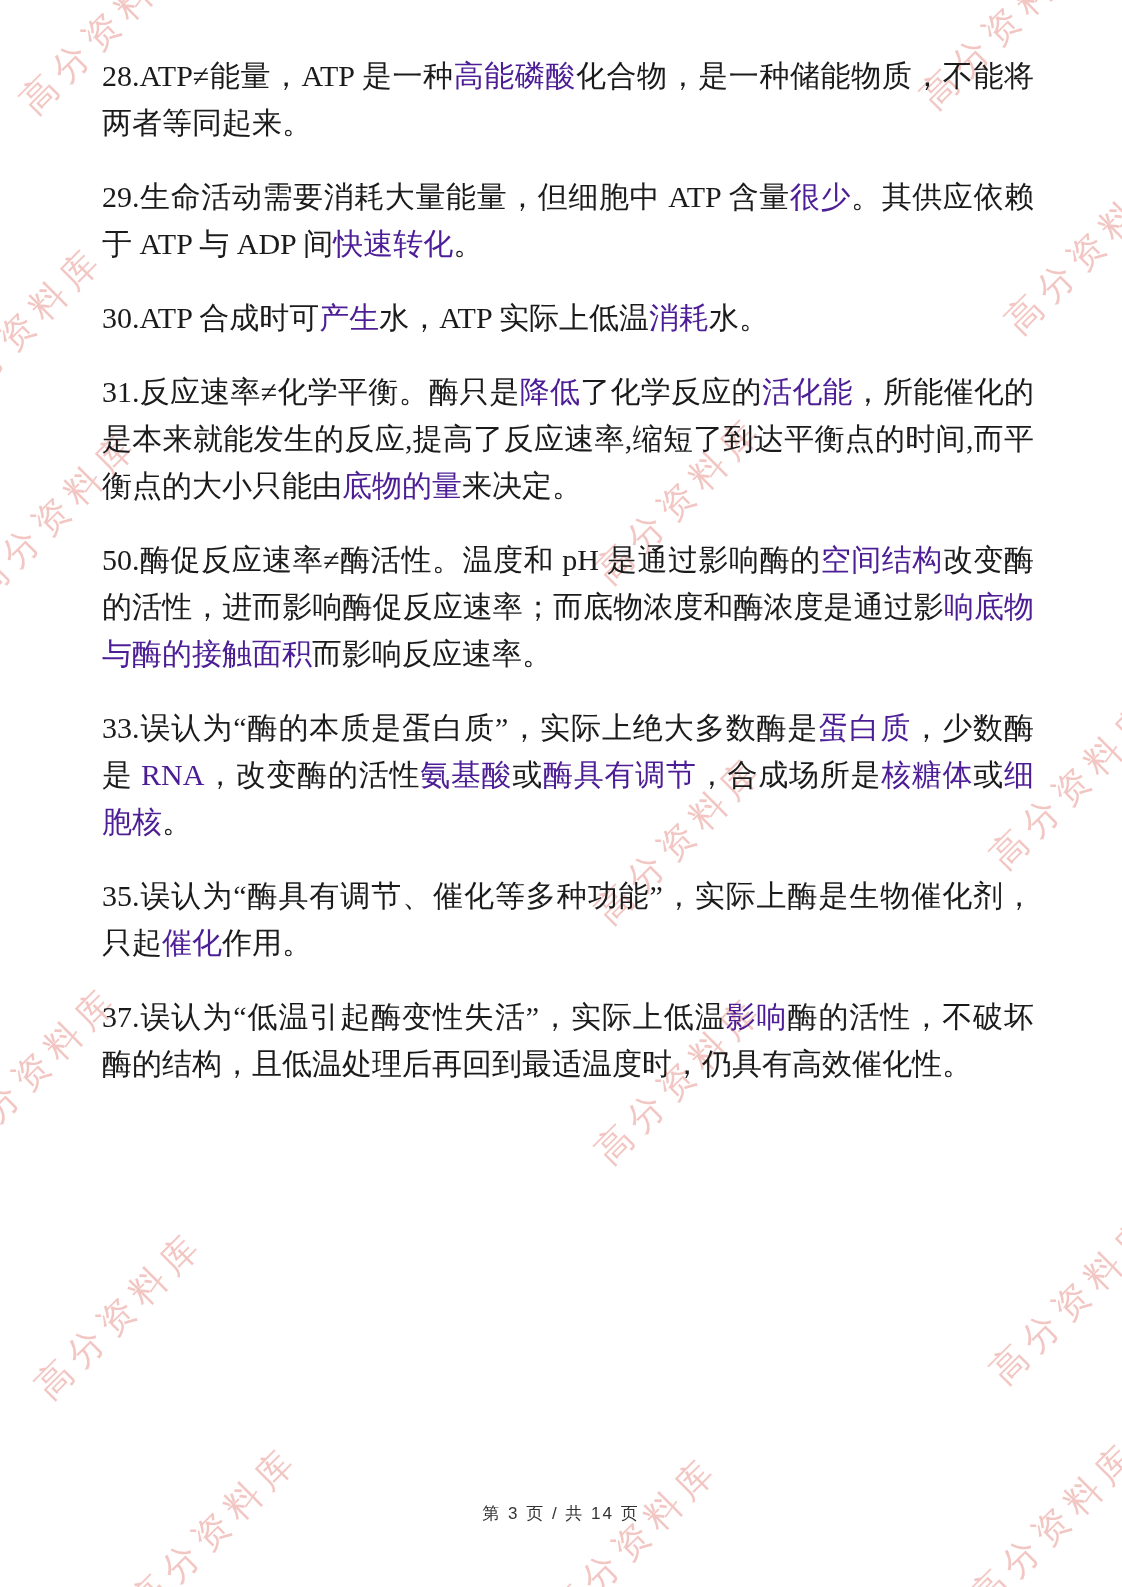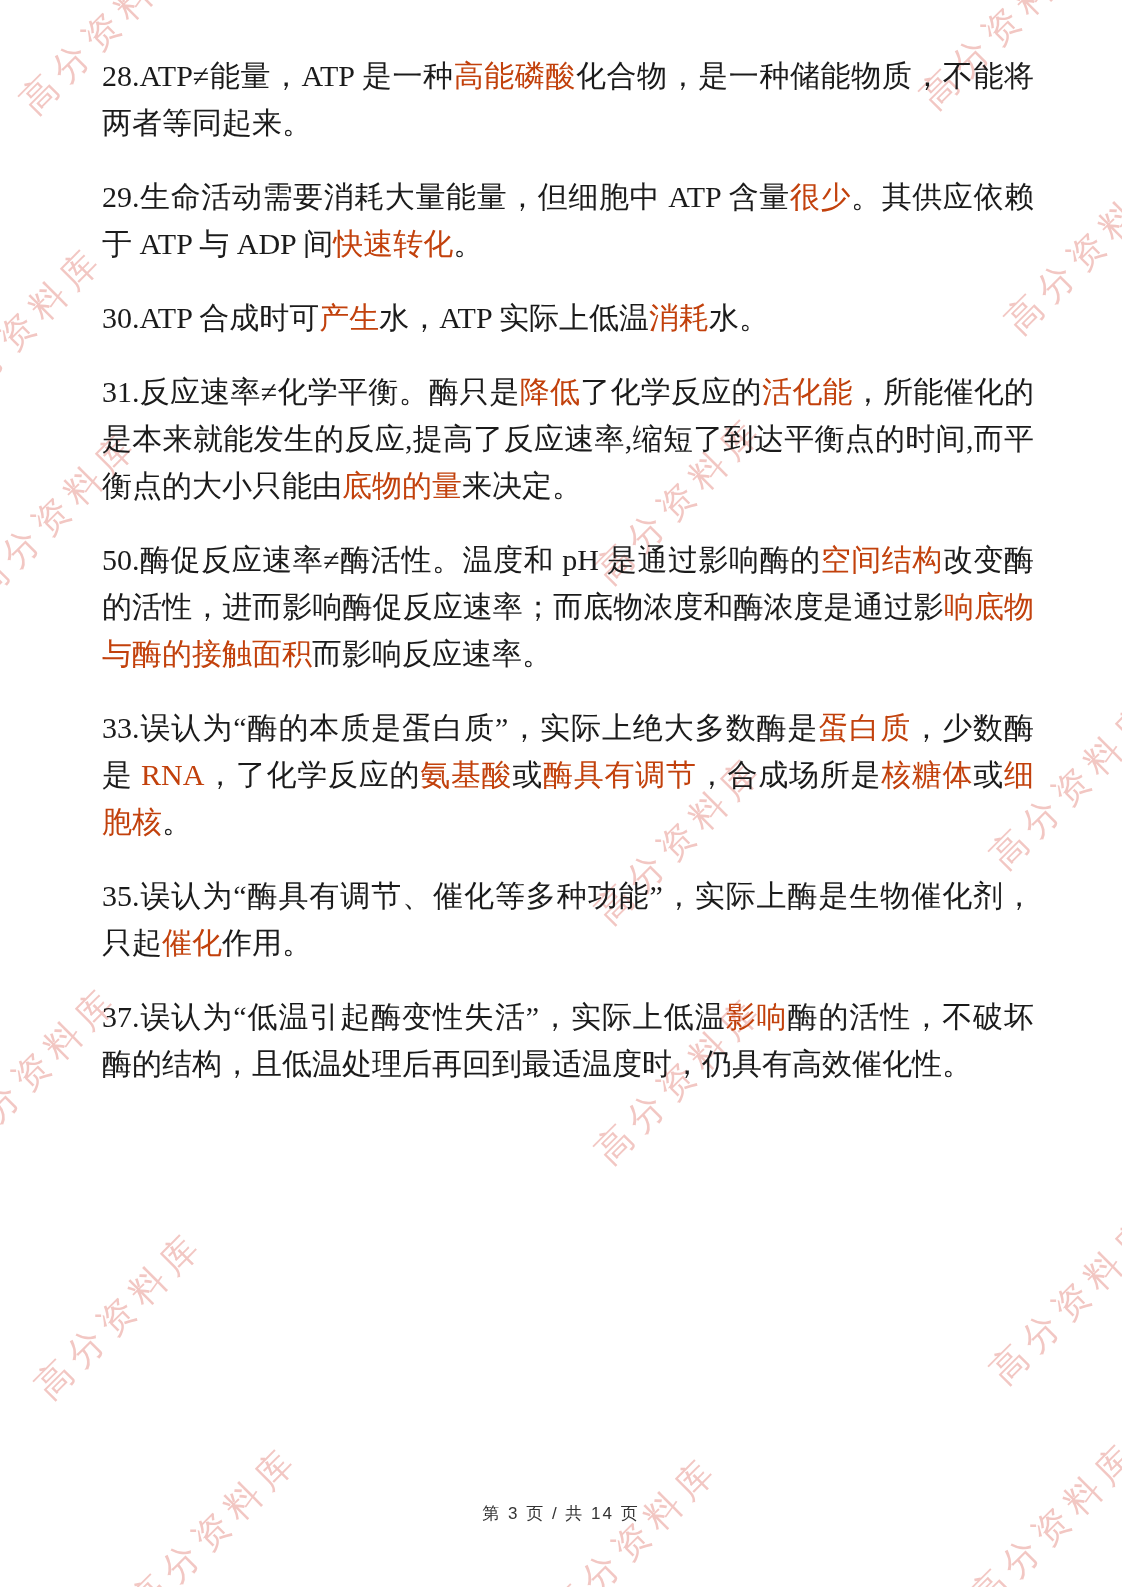--- a/index.html
+++ b/index.html
@@ -39,21 +39,21 @@
   }
   .note-item {
     margin: 0 0 27px 0;
     font-size: 30px;
     line-height: 47px;
     color: #1b1b1b;
     text-align: justify;
     word-break: break-all;
   }
   .note-item .red {
-    color: #c2410c;
+    color: #4c1d95;
   }
   .page-footer {
     position: absolute;
     left: 0;
     right: 0;
     bottom: 62px;
     text-align: center;
     font-size: 17px;
     letter-spacing: 2px;
     color: #333333;
@@ -81,18 +81,18 @@
       <div class="watermark" style="left: 215px; top: 1530px; color: rgb(232, 154, 147);">高分资料库</div>
       <div class="watermark" style="left: 635px; top: 1540px; color: rgb(232, 154, 147);">高分资料库</div>
       <div class="watermark" style="left: 1055px; top: 1525px; color: rgb(232, 154, 147);">高分资料库</div>
     </div>
   <div class="content">
       <p class="note-item"><span>28.ATP≠能量，ATP 是一种</span><span class="red">高能磷酸</span><span>化合物，是一种储能物质，不能将两者等同起来。</span></p>
       <p class="note-item"><span>29.生命活动需要消耗大量能量，但细胞中 ATP 含量</span><span class="red">很少</span><span>。其供应依赖于 ATP 与 ADP 间</span><span class="red">快速转化</span><span>。</span></p>
       <p class="note-item"><span>30.ATP 合成时可</span><span class="red">产生</span><span>水，ATP 实际上低温</span><span class="red">消耗</span><span>水。</span></p>
       <p class="note-item"><span>31.反应速率≠化学平衡。酶只是</span><span class="red">降低</span><span>了化学反应的</span><span class="red">活化能</span><span>，所能催化的是本来就能发生的反应,提高了反应速率,缩短了到达平衡点的时间,而平衡点的大小只能由</span><span class="red">底物的量</span><span>来决定。</span></p>
       <p class="note-item"><span>50.酶促反应速率≠酶活性。温度和 pH 是通过影响酶的</span><span class="red">空间结构</span><span>改变酶的活性，进而影响酶促反应速率；而底物浓度和酶浓度是通过影</span><span class="red">响底物与酶的接触面积</span><span>而影响反应速率。</span></p>
-      <p class="note-item"><span>33.误认为“酶的本质是蛋白质”，实际上绝大多数酶是</span><span class="red">蛋白质</span><span>，少数酶是 </span><span class="red">RNA</span><span>，了化学反应的</span><span class="red">氨基酸</span><span>或</span><span class="red">酶具有调节</span><span>，合成场所是</span><span class="red">核糖体</span><span>或</span><span class="red">细胞核</span><span>。</span></p>
+      <p class="note-item"><span>33.误认为“酶的本质是蛋白质”，实际上绝大多数酶是</span><span class="red">蛋白质</span><span>，少数酶是 </span><span class="red">RNA</span><span>，改变酶的活性</span><span class="red">氨基酸</span><span>或</span><span class="red">酶具有调节</span><span>，合成场所是</span><span class="red">核糖体</span><span>或</span><span class="red">细胞核</span><span>。</span></p>
       <p class="note-item"><span>35.误认为“酶具有调节、催化等多种功能”，实际上酶是生物催化剂，只起</span><span class="red">催化</span><span>作用。</span></p>
       <p class="note-item"><span>37.误认为“低温引起酶变性失活”，实际上低温</span><span class="red">影响</span><span>酶的活性，不破坏酶的结构，且低温处理后再回到最适温度时，仍具有高效催化性。</span></p>
     </div>
   <div class="page-footer">第 3 页 / 共 14 页</div>
 </div>
 
 </body></html>

